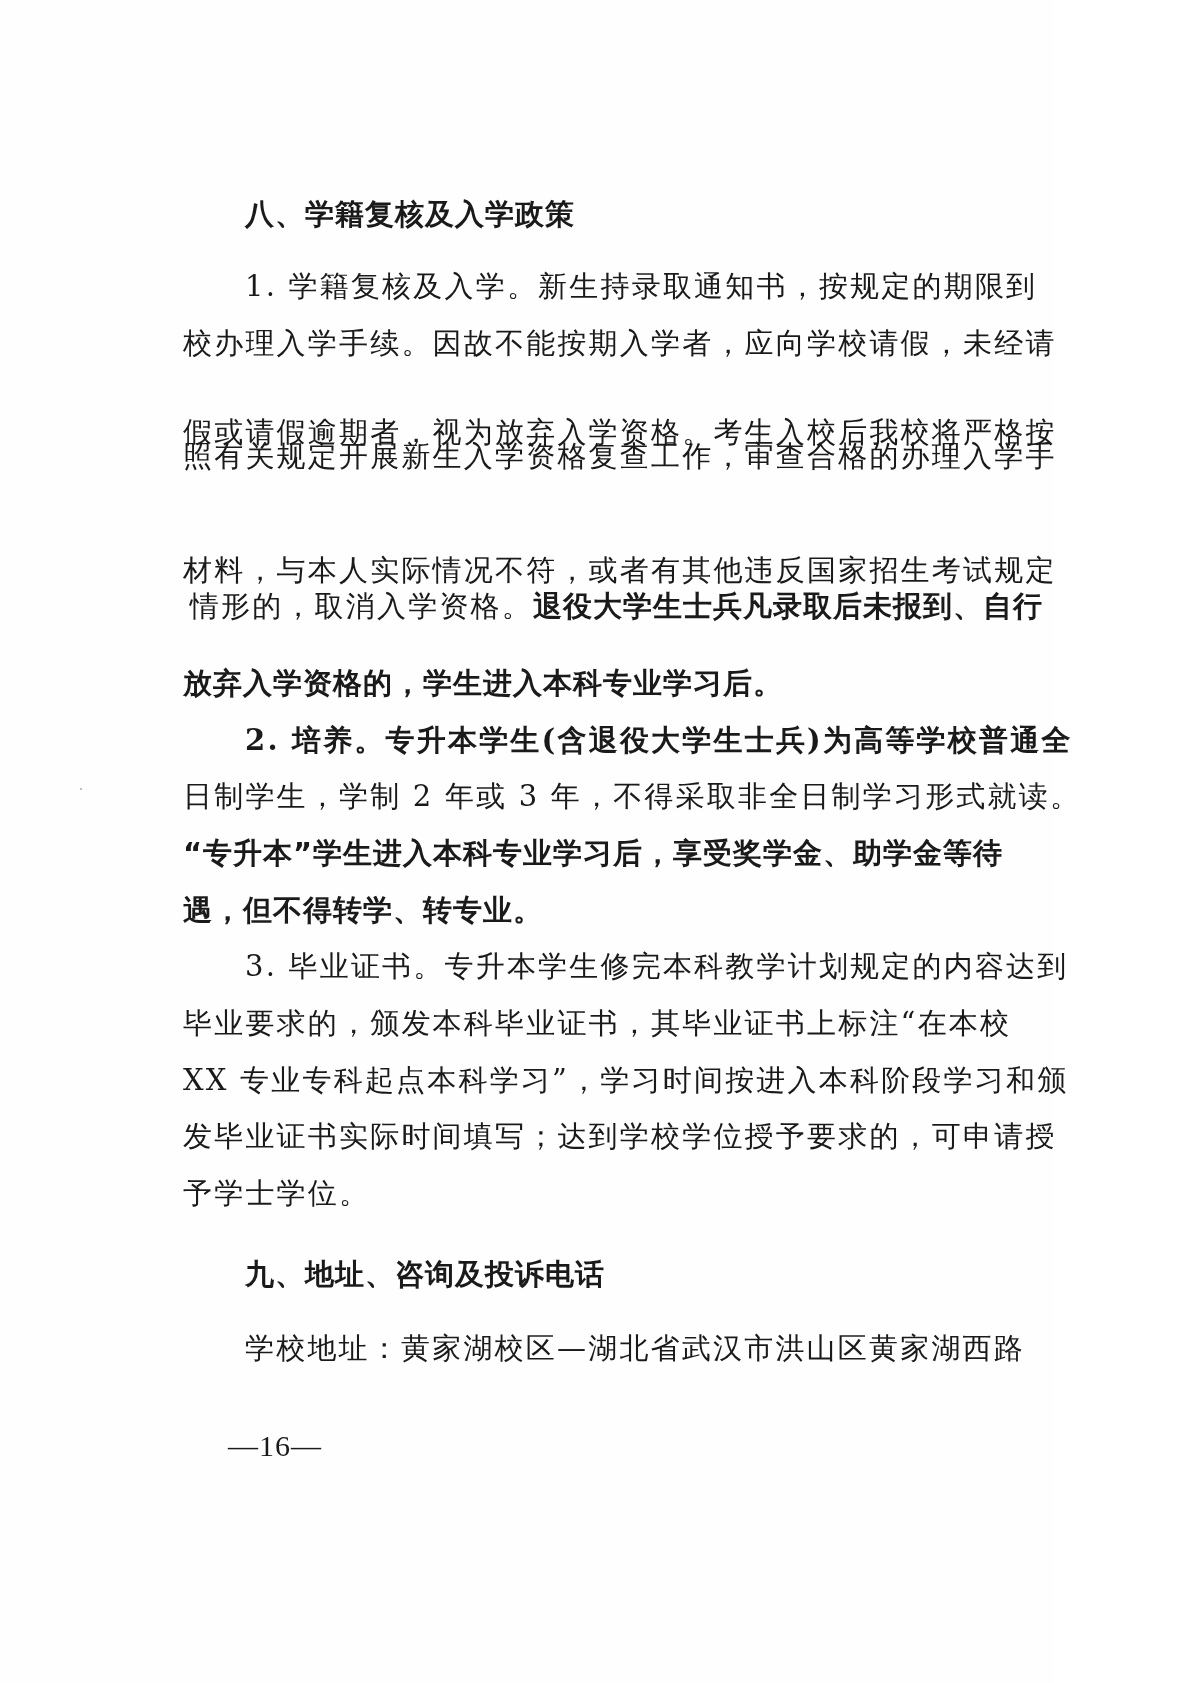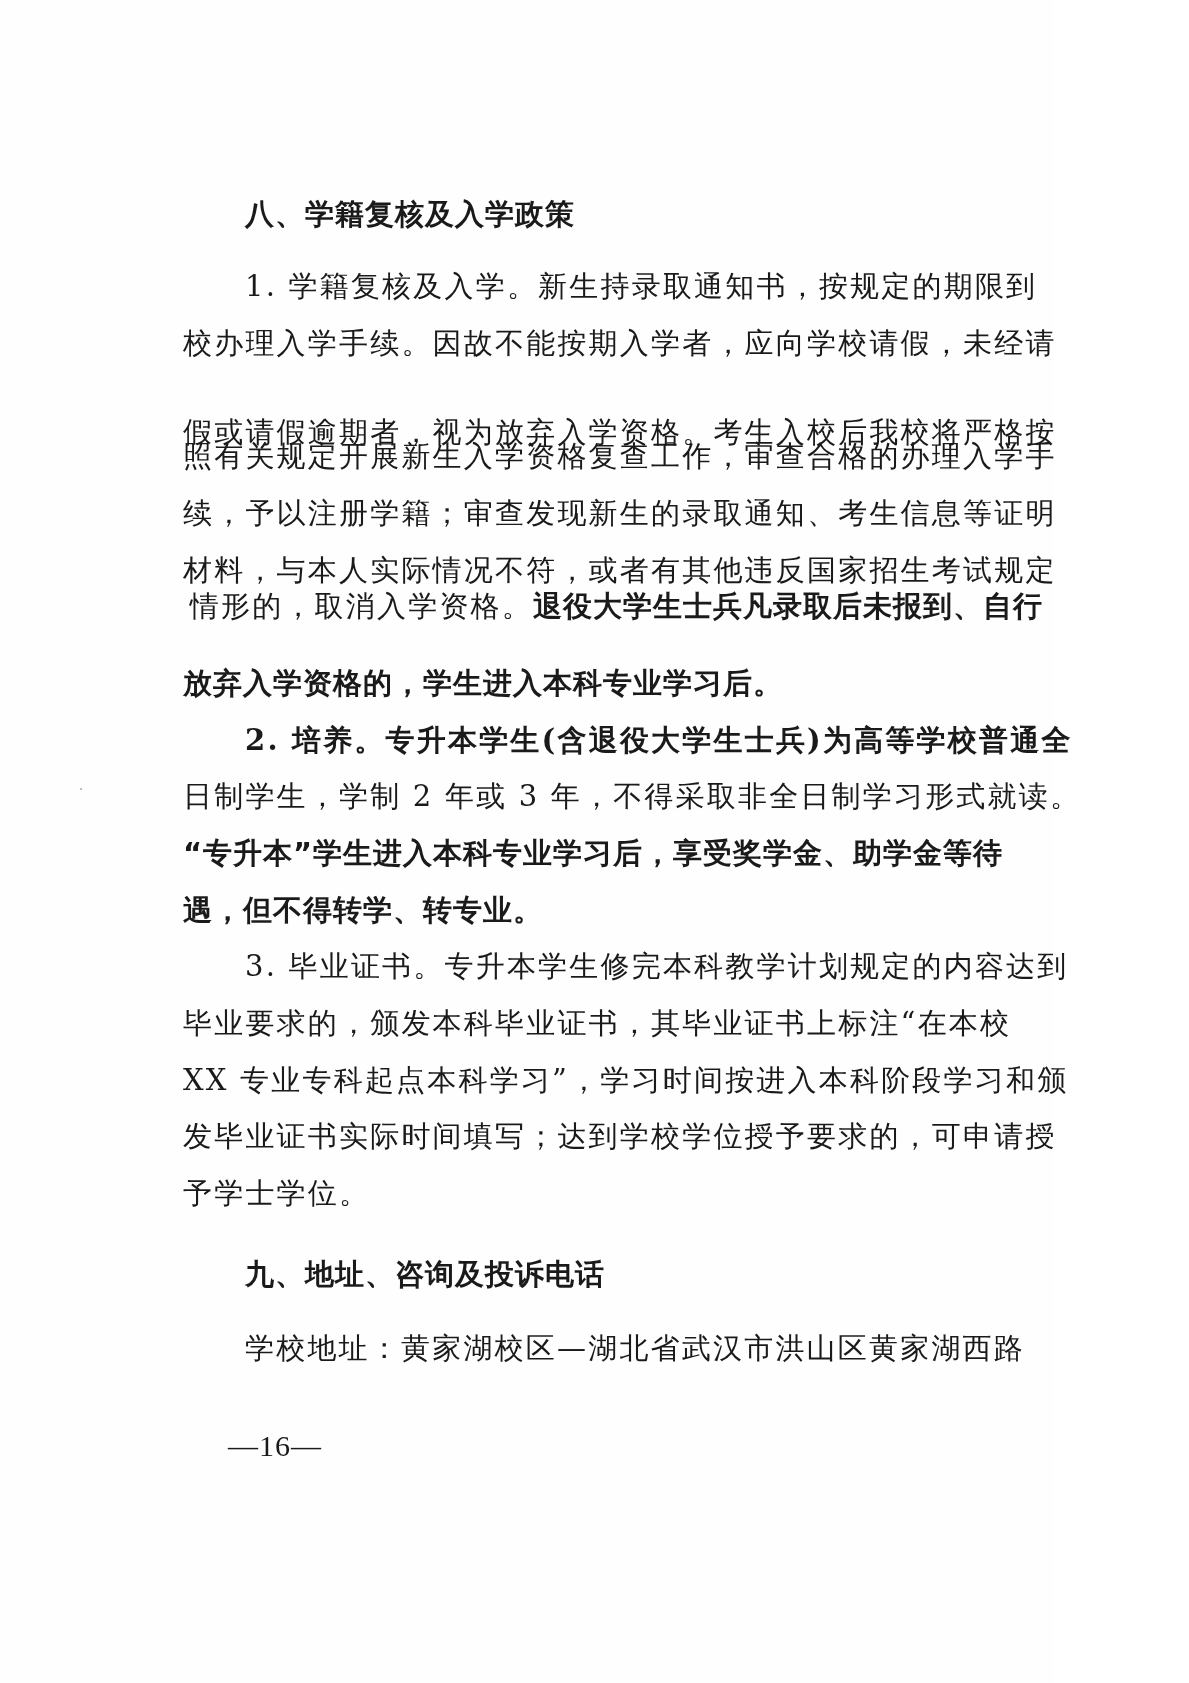--- a/index.html
+++ b/index.html
@@ -67,21 +67,20 @@
 <body>
 
 <div class="page">
 
   <div class="line heading" style="top:196px;">八、学籍复核及入学政策</div>
 
   <div class="line indent" style="top:268px;">1. 学籍复核及入学。新生持录取通知书，按规定的期限到</div>
   <div class="line" style="top:325px;">校办理入学手续。因故不能按期入学者，应向学校请假，未经请</div>
   <div class="line" style="top:374px;margin-top:40px;">假或请假逾期者，视为放弃入学资格。考生入校后我校将严格按</div>
   <div class="line" style="top:438px;">照有关规定开展新生入学资格复查工作，审查合格的办理入学手</div>
-  <div class="line" style="top:495px;">续，予以注册学籍；审查发现新生的录取通知、考生信息等证明</div>
   <div class="line" style="top:552px;">材料，与本人实际情况不符，或者有其他违反国家招生考试规定</div>
   <div class="line" style="top:588px;text-align:right;">
     <span>情形的，取消入学资格。</span><span class="bold">退役大学生士兵凡录取后未报到、自行</span>
   </div>
   <div class="line bold" style="top:665px;">放弃入学资格的，学生进入本科专业学习后。</div>
 
   <div class="line indent" style="top:722px;font-weight:bold;">2. 培养。专升本学生(含退役大学生士兵)为高等学校普通全</div>
   <div class="line" style="top:778px;">日制学生，学制 2 年或 3 年，不得采取非全日制学习形式就读。</div>
   <div class="line bold" style="top:835px;">“专升本”学生进入本科专业学习后，享受奖学金、助学金等待</div>
   <div class="line bold" style="top:892px;">遇，但不得转学、转专业。</div>

